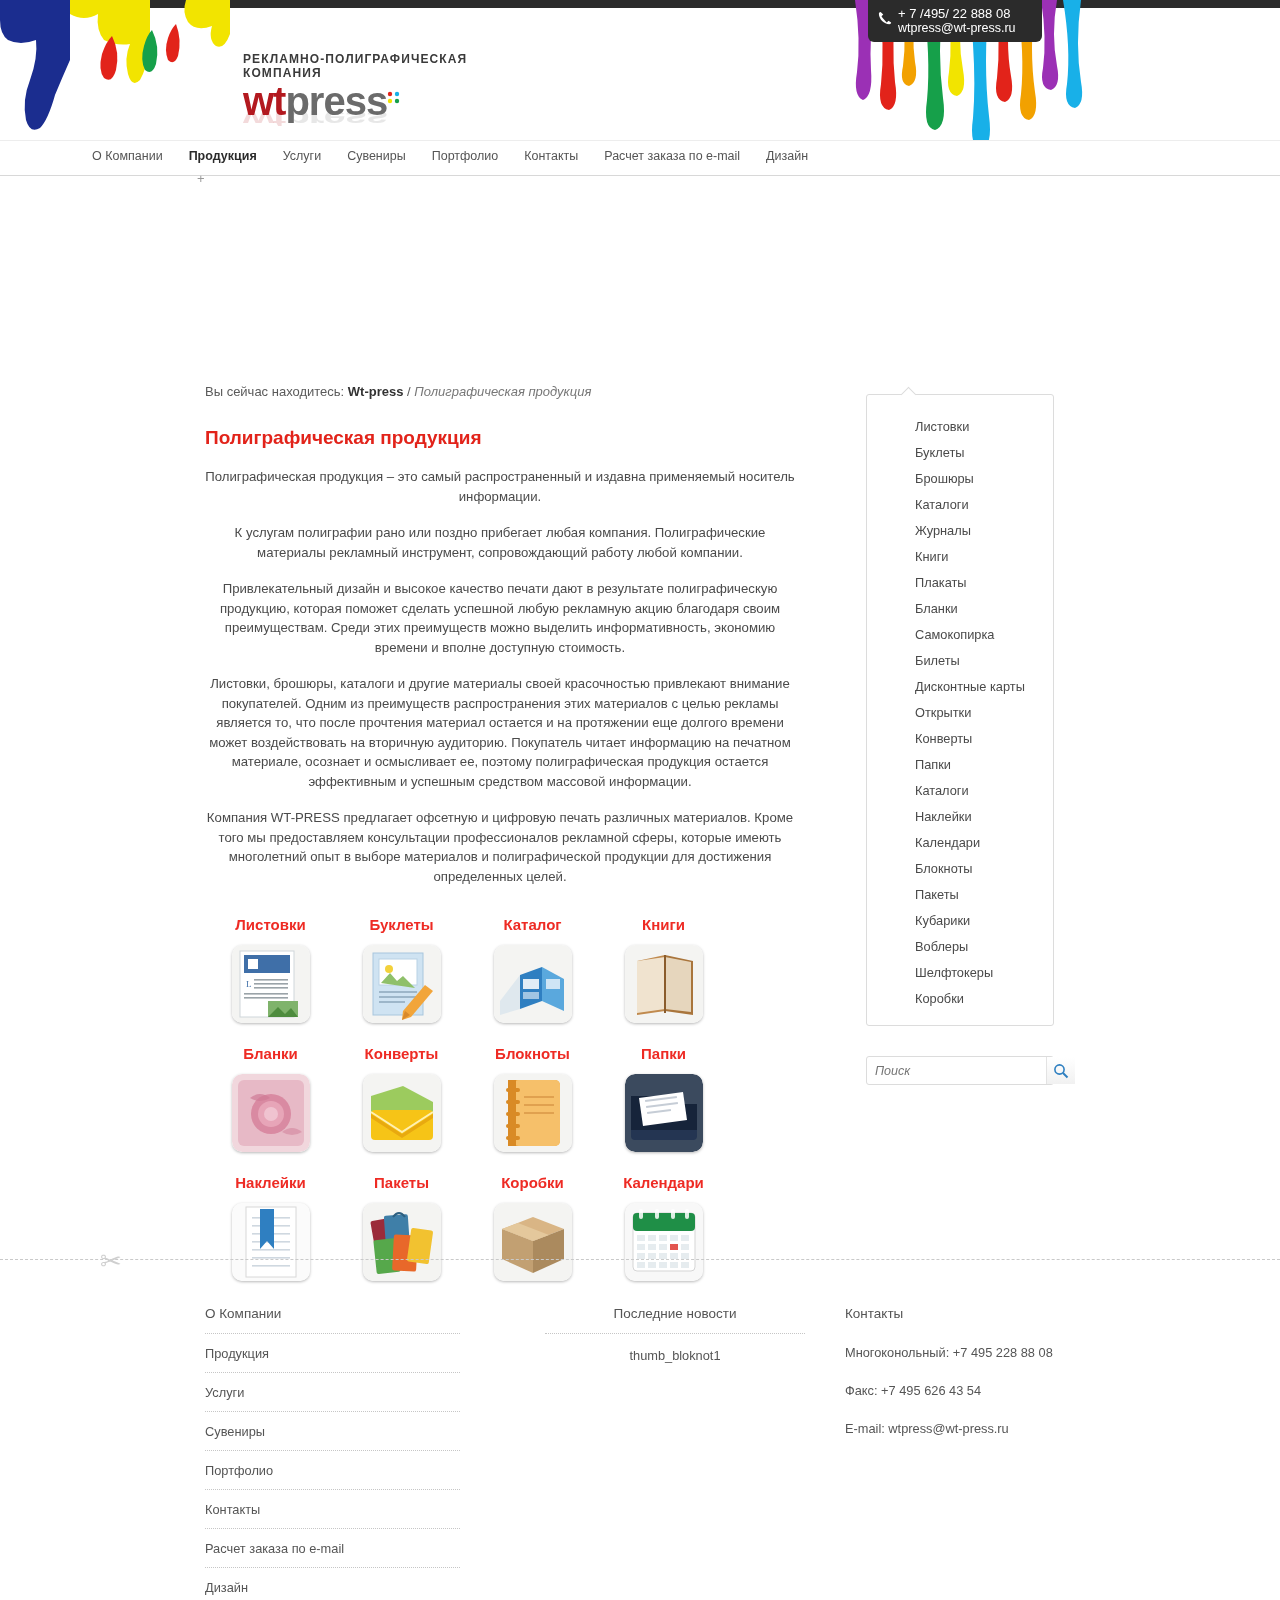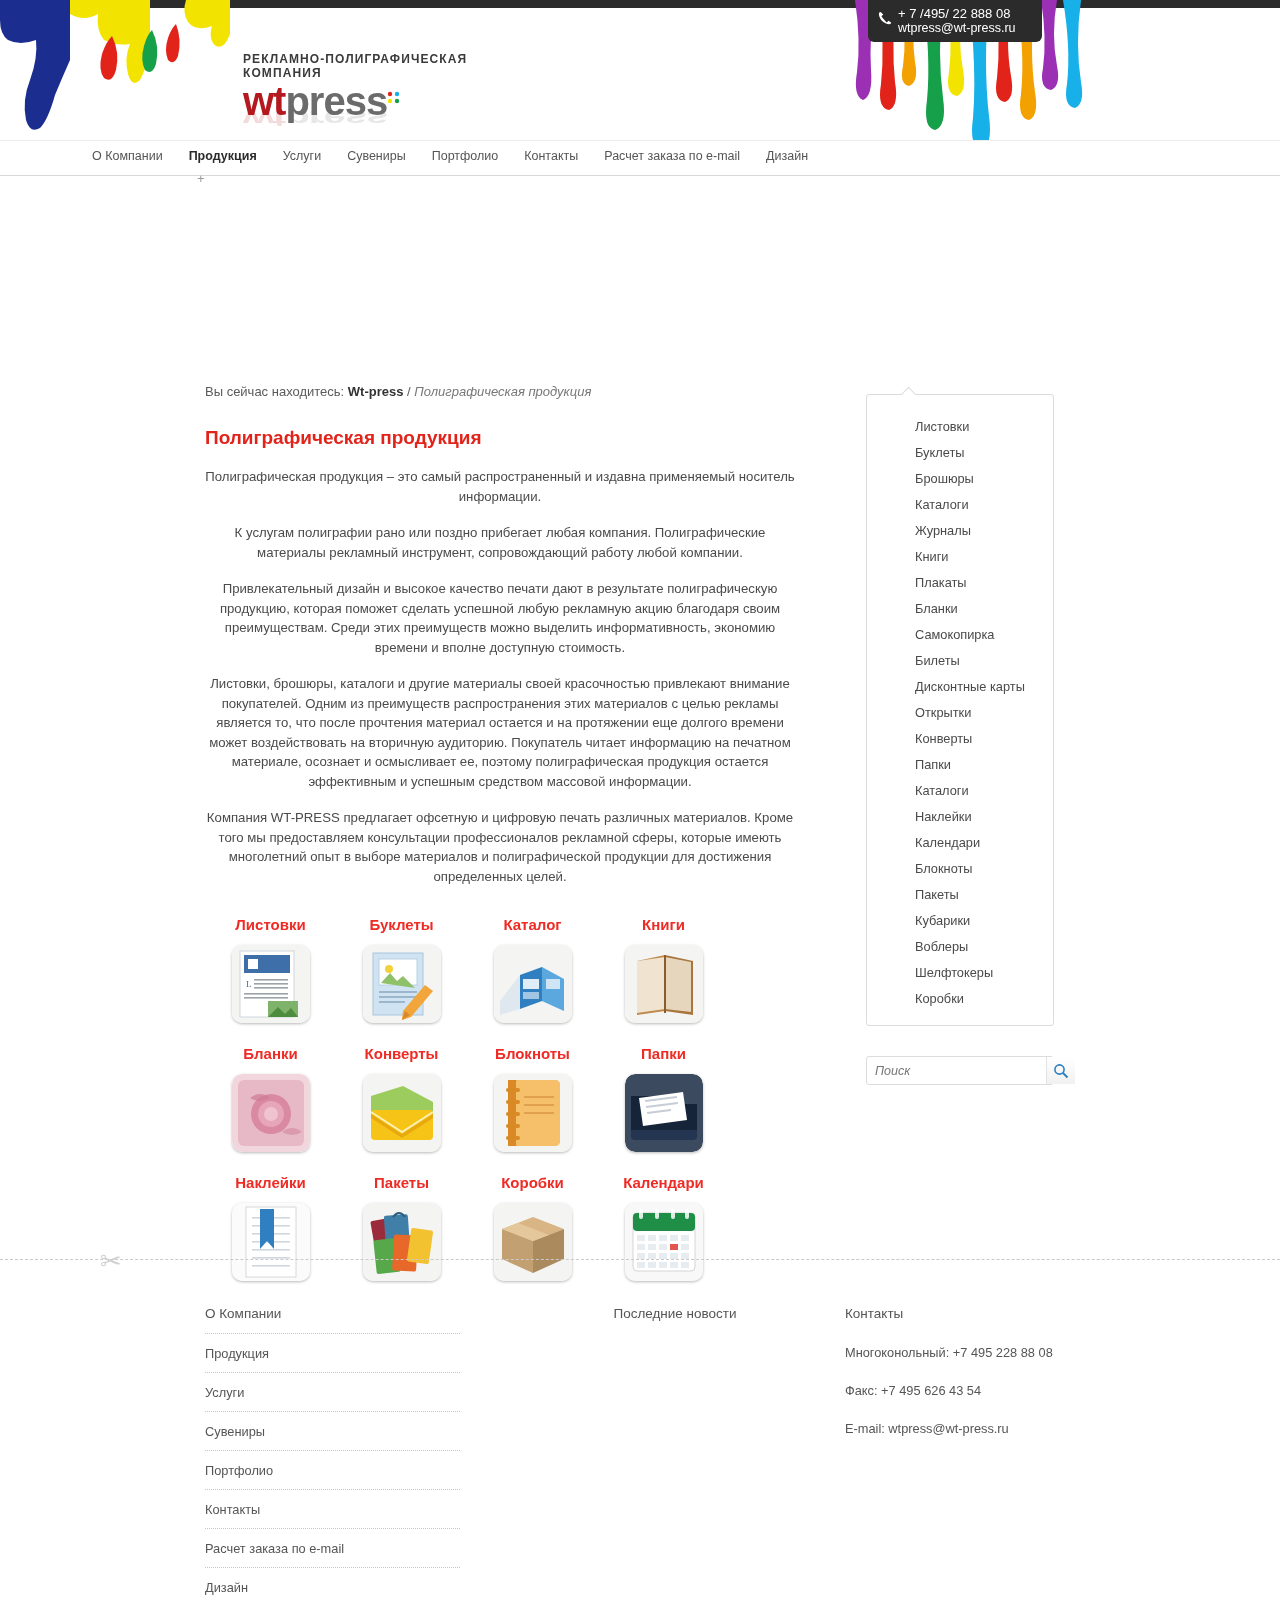--- a/index.html
+++ b/index.html
@@ -534,20 +534,21 @@
       <div class="f-link">Услуги</div>
       <div class="f-link">Сувениры</div>
       <div class="f-link">Портфолио</div>
       <div class="f-link">Контакты</div>
       <div class="f-link">Расчет заказа по e-mail</div>
       <div class="f-link">Дизайн</div>
     </div>
 
     <div class="f-col2">
       <div class="f-head" style="text-align:center">Последние новости</div>
+      <div class="f-news">thumb_bloknot1</div>
     </div>
 
     <div class="f-col3">
       <div class="f-head">Контакты</div>
       <div class="f-contact">Многоконольный: +7 495 228 88 08</div>
       <div class="f-contact">Факс: +7 495 626 43 54</div>
       <div class="f-contact">E-mail: wtpress@wt-press.ru</div>
     </div>
   </div>
 

